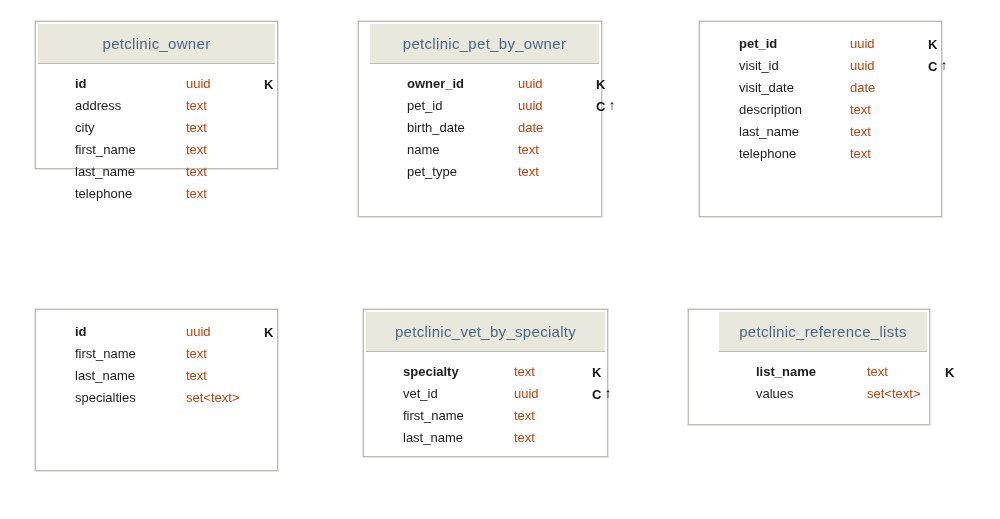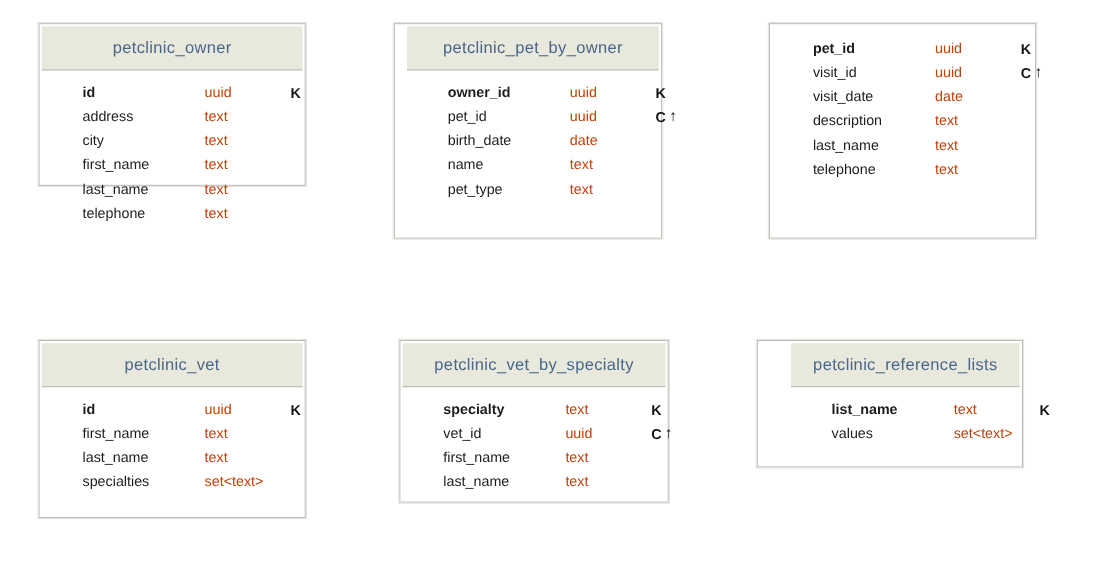--- a/index.html
+++ b/index.html
@@ -180,23 +180,20 @@
     <span class="col-key"><span class="key-letter"></span><span class="key-arrow"></span></span>
   </div>
         <div class="col-row">
     <span class="col-name">telephone</span>
     <span class="col-type">text</span>
     <span class="col-key"><span class="key-letter"></span><span class="key-arrow"></span></span>
   </div>
       </div>
   </div>
     <div class="table-card" style="left: 35px; top: 309px; width: 243px; height: 162px;">
-    <div class="card-header">
-      <span class="card-title">petclinic_vet</span>
-    </div>
     <div class="card-body">
         <div class="col-row">
     <span class="col-name primary">id</span>
     <span class="col-type">uuid</span>
     <span class="col-key"><span class="key-letter">K</span><span class="key-arrow"></span></span>
   </div>
         <div class="col-row">
     <span class="col-name">first_name</span>
     <span class="col-type">text</span>
     <span class="col-key"><span class="key-letter"></span><span class="key-arrow"></span></span>

